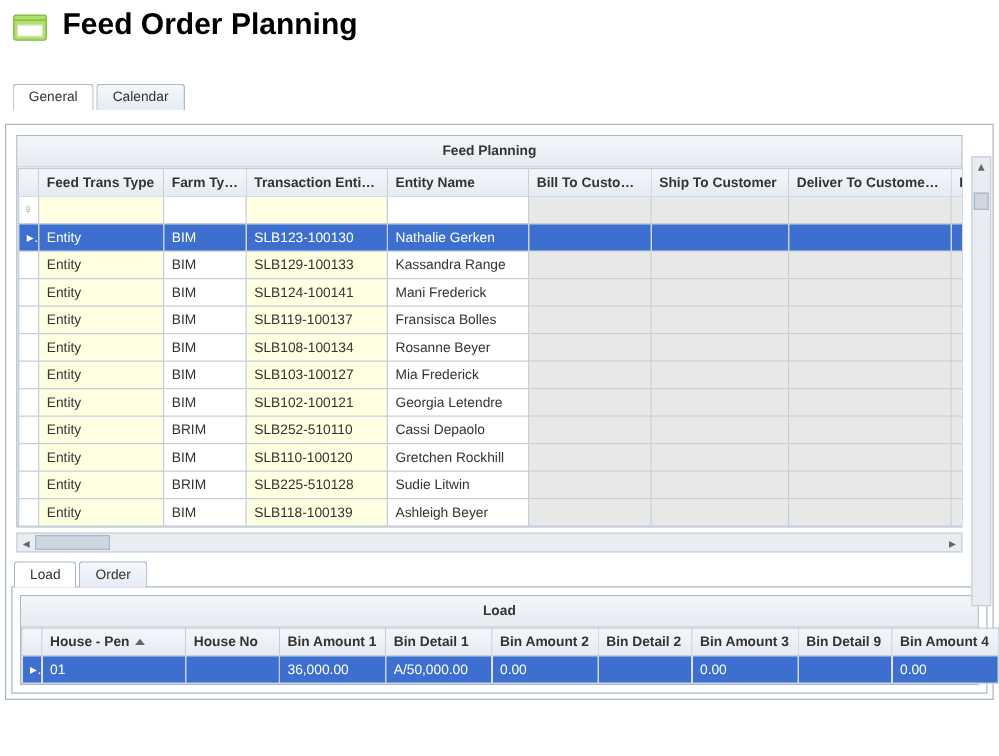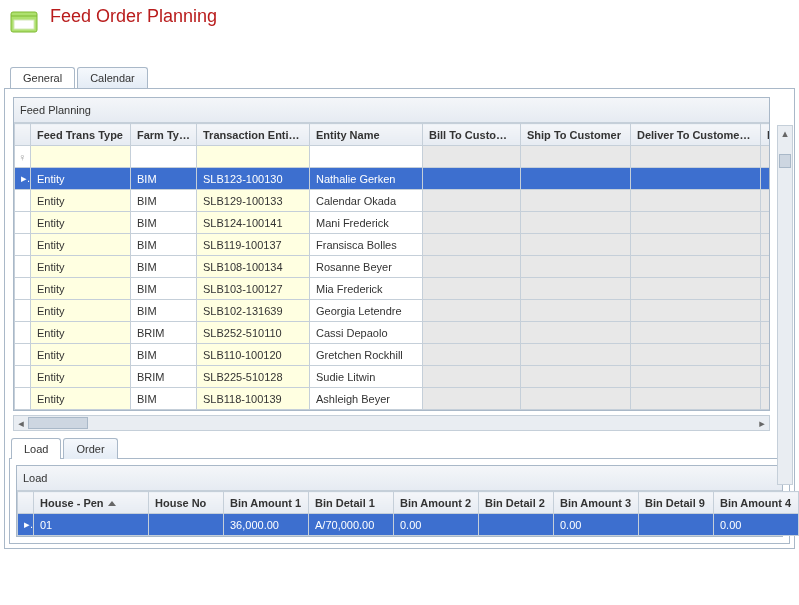--- a/index.html
+++ b/index.html
@@ -1,27 +1,27 @@
 <!DOCTYPE html>
 <html><head>
 <meta charset="utf-8">
 <style>
 *{box-sizing:border-box;margin:0;padding:0;font-family:Tahoma,Arial,sans-serif;font-size:11px;color:#333}
 body{background:#fff;width:799px;height:605px;overflow:hidden;position:relative}
 .header{display:flex;align-items:flex-start;padding:6px 8px;gap:10px}
 .header .icon{width:32px;height:32px;flex-shrink:0}
-.header .title{font-size:18px;color:#b91c1c;font-weight:normal}
+.header .title{font-size:24px;color:#000000;font-weight:bold}
 .header .range{font-size:12px;color:#555;margin-top:4px}
 .range-label{display:inline-block;width:46px}
-.tabstrip{margin:22px 0 1px 10px;display:flex;gap:2px}
+.tabstrip{margin:22px 0 12px 10px;display:flex;gap:2px}
 .tab{border:1px solid #a9b8c8;border-bottom:none;background:linear-gradient(#f5f8fc,#e4ecf5);padding:4px 12px;border-radius:3px 3px 0 0;cursor:pointer;color:#333;position:relative;top:1px}
 .tab.active{background:#fff;z-index:2}
 .panel{border:1px solid #a9b8c8;margin:0 4px 0 4px;padding:4px;background:#fff}
 .grid-box{border:1px solid #a9b8c8;margin:4px 20px 4px 4px}
-.grid-title{background:linear-gradient(#f4f6f9,#e6ebf2);border-bottom:1px solid #c5cfd9;text-align:left;font-weight:normal;padding:6px;color:#333}
+.grid-title{background:linear-gradient(#f4f6f9,#e6ebf2);border-bottom:1px solid #c5cfd9;text-align:center;font-weight:bold;padding:6px;color:#333}
 .group-bar{background:linear-gradient(#f6f8fb,#eef2f7);border-bottom:1px solid #c5cfd9;color:#777;padding:8px 10px;font-size:11px}
 .grid-scroll{overflow:auto}
 table.grid{border-collapse:collapse;width:100%;table-layout:fixed}
 table.grid th,table.grid td{border:1px solid #c5cfd9;padding:4px 6px;height:22px;overflow:hidden;white-space:nowrap;text-overflow:ellipsis;text-align:left}
 table.grid th{background:linear-gradient(#f4f6f9,#e6ebf2);font-weight:bold;color:#333;position:relative}
 table.grid tr.filter td{background:#fff;padding:0}
 table.grid tr.filter td.yellow{background:#ffffe1}
 table.grid tr.filter td.gray{background:#e8e8e8}
 table.grid tbody tr td{background:#fff}
 table.grid tbody tr td.yellow{background:#ffffe1}
@@ -111,21 +111,21 @@
               <td class="gray"></td>
               <td class="gray"></td>
               <td class="gray"></td>
               <td class="gray"></td>
             </tr>
             <tr>
               <td class="indicator-col"></td>
               <td class="yellow right">Entity</td>
               <td>BIM</td>
               <td class="yellow">SLB129-100133</td>
-              <td>Calendar Okada</td>
+              <td>Kassandra Range</td>
               <td class="gray"></td>
               <td class="gray"></td>
               <td class="gray"></td>
               <td class="gray"></td>
             </tr>
             <tr>
               <td class="indicator-col"></td>
               <td class="yellow right">Entity</td>
               <td>BIM</td>
               <td class="yellow">SLB124-100141</td>
@@ -165,21 +165,21 @@
               <td>Mia Frederick</td>
               <td class="gray"></td>
               <td class="gray"></td>
               <td class="gray"></td>
               <td class="gray"></td>
             </tr>
             <tr>
               <td class="indicator-col"></td>
               <td class="yellow right">Entity</td>
               <td>BIM</td>
-              <td class="yellow">SLB102-131639</td>
+              <td class="yellow">SLB102-100121</td>
               <td>Georgia Letendre</td>
               <td class="gray"></td>
               <td class="gray"></td>
               <td class="gray"></td>
               <td class="gray"></td>
             </tr>
             <tr>
               <td class="indicator-col"></td>
               <td class="yellow right">Entity</td>
               <td>BRIM</td>
@@ -273,21 +273,21 @@
               <th>Bin Detail 9</th>
               <th>Bin Amount 4</th>
             </tr>
           </thead>
           <tbody id="grid2-body">
               <tr class="selected">
                 <td class="indicator-col">▸</td>
                 <td>01</td>
                 <td></td>
                 <td class="right">36,000.00</td>
-                <td>A/70,000.00</td>
+                <td>A/50,000.00</td>
                 <td class="right">0.00</td>
                 <td></td>
                 <td class="right">0.00</td>
                 <td></td>
                 <td class="right">0.00</td>
               </tr>
             </tbody>
         </table>
       </div>
     </div>

